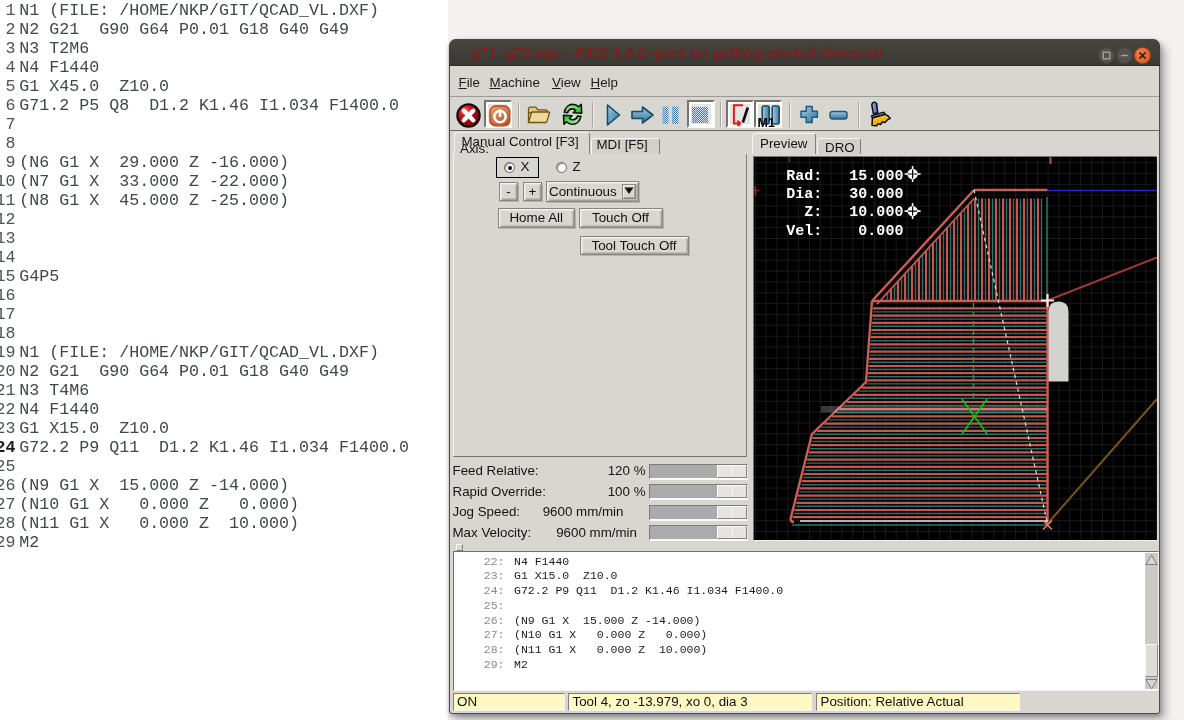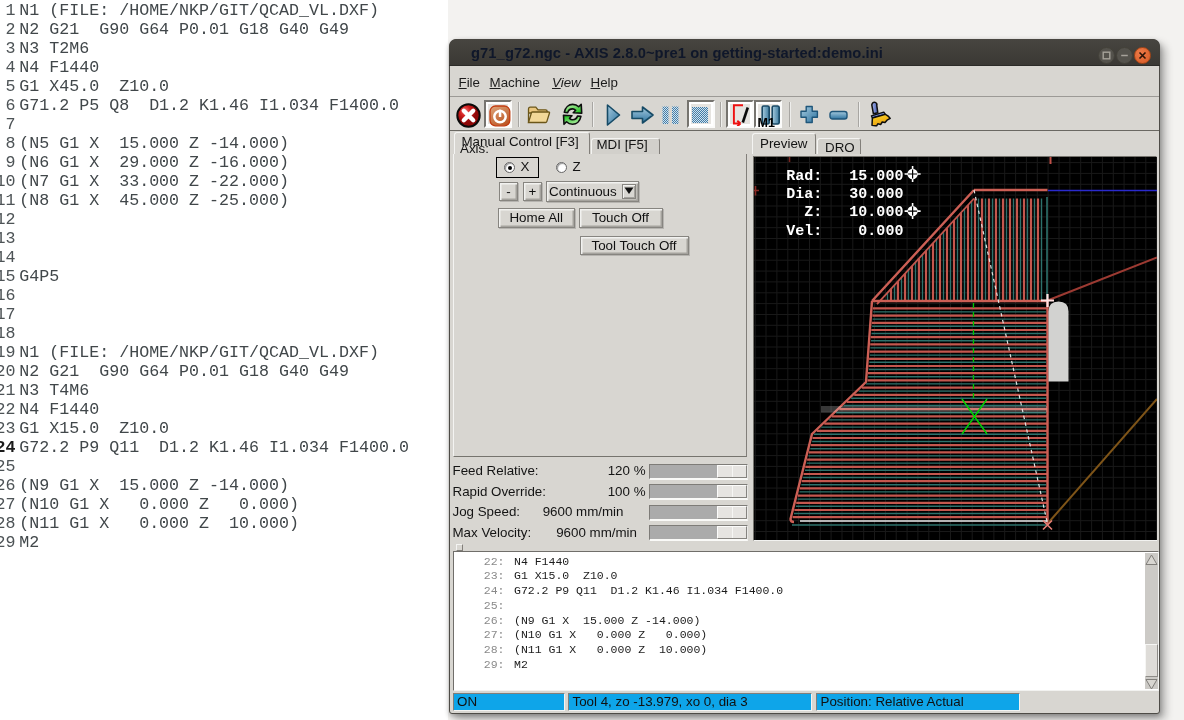--- a/index.html
+++ b/index.html
@@ -7,45 +7,45 @@
 .erow { position:relative; height:19px; white-space:pre; }
 .eln { position:absolute; right:432.4px; top:0; text-align:right; color:#4d5356; }
 .ecd { position:absolute; left:19.2px; top:0; }
 #edlines { position:absolute; left:0; top:0.5px; width:448px; }
 .win { position:absolute; left:449px; top:39px; width:711px; height:675px; background:#d8d6d1;
   border:1px solid #4e4c47; border-radius:8px 8px 3px 3px;
   box-shadow:5px 5px 9px rgba(0,0,0,0.30), 0 2px 5px rgba(0,0,0,0.25); }
 .abs { position:absolute; }
 .titlebar { position:absolute; left:449px; top:39px; width:711px; height:27px; border-radius:7px 7px 0 0;
   background:linear-gradient(#474540,#3a3834); border-bottom:1px solid #2c2b28; }
-.title { position:absolute; left:471px; top:45px; font-size:14.7px; font-weight:bold; color:#0f172a; letter-spacing:0.1px; }
+.title { position:absolute; left:471px; top:45px; font-size:14.7px; font-weight:bold; color:#7f1d1d; letter-spacing:0.1px; }
 .wbtn { position:absolute; top:46.5px; width:17px; height:17px; border-radius:50%; background:#54524c; border:1px solid #434139; }
 .menubar { position:absolute; left:450px; top:66px; width:709px; height:31px; background:#d8d6d1; border-bottom:1px solid #9c9a96; }
 .mitem { position:absolute; top:74.5px; font-size:13.35px; color:#1c1c1c; }
 .toolbar { position:absolute; left:450px; top:98px; width:709px; height:33px; background:#d8d6d1; border-bottom:1px solid #6a6862; }
 .tab { position:absolute; background:#d8d6d1; border-top:1px solid #f4f4f2; border-left:1px solid #f4f4f2; border-right:1px solid #827f7a; border-radius:3px 3px 0 0; font-size:13.4px; color:#111; }
 .panel { position:absolute; background:#d8d6d1; }
 .btn { position:absolute; background:#d8d6d1; border:1px solid #878580; box-shadow:inset 1.5px 1.5px 0 #f2f2f0, inset -1.5px -1.5px 0 #a5a39e, 1px 1px 0 #b6b4b0; font-size:13.4px; color:#111; text-align:center; }
 .lbl { position:absolute; font-size:13.35px; color:#141414; white-space:pre; }
 .trough { position:absolute; width:99.5px; height:16px; background:#ababab; border-top:1px solid #7e7c78; border-left:1px solid #7e7c78; border-bottom:2px solid #fafaf8; border-right:1px solid #e8e8e6; }
 .shandle { position:absolute; width:30.5px; height:13px; background:#e6e4e1; border-top:1.5px solid #fbfbfa; border-left:1.5px solid #fbfbfa; border-bottom:1.5px solid #868480; border-right:1.5px solid #868480; }
 .shandle i { position:absolute; left:14.3px; top:0; width:1.6px; height:100%; background:#9a9894; border-right:1.2px solid #f6f6f4; }
-.statbox { position:absolute; top:692.5px; height:18.5px; background:#0ea5e9; border-top:1px solid #807e7a; border-left:1px solid #807e7a; border-bottom:1px solid #f4f4f2; border-right:1px solid #f4f4f2; font-size:13.35px; color:#111; padding-left:3.5px; white-space:pre; overflow:hidden; }
+.statbox { position:absolute; top:692.5px; height:18.5px; background:#fef9c3; border-top:1px solid #807e7a; border-left:1px solid #807e7a; border-bottom:1px solid #f4f4f2; border-right:1px solid #f4f4f2; font-size:13.35px; color:#111; padding-left:3.5px; white-space:pre; overflow:hidden; }
 </style></head><body>
 
 <div id="editor">
     <div id="edlines">
 <div class="erow"><span class="eln" style="">1</span><span class="ecd">N1 (FILE: /HOME/NKP/GIT/QCAD_VL.DXF)</span></div>
 <div class="erow"><span class="eln" style="">2</span><span class="ecd">N2 G21  G90 G64 P0.01 G18 G40 G49</span></div>
 <div class="erow"><span class="eln" style="">3</span><span class="ecd">N3 T2M6</span></div>
 <div class="erow"><span class="eln" style="">4</span><span class="ecd">N4 F1440</span></div>
 <div class="erow"><span class="eln" style="">5</span><span class="ecd">G1 X45.0  Z10.0</span></div>
 <div class="erow"><span class="eln" style="">6</span><span class="ecd">G71.2 P5 Q8  D1.2 K1.46 I1.034 F1400.0</span></div>
 <div class="erow"><span class="eln" style="">7</span><span class="ecd"></span></div>
-<div class="erow"><span class="eln" style="">8</span><span class="ecd">(N5 G1 X  15.000 Z -14.000)</span></div>
+<div class="erow"><span class="eln" style="">8</span></div>
 <div class="erow"><span class="eln" style="">9</span><span class="ecd">(N6 G1 X  29.000 Z -16.000)</span></div>
 <div class="erow"><span class="eln" style="">10</span><span class="ecd">(N7 G1 X  33.000 Z -22.000)</span></div>
 <div class="erow"><span class="eln" style="">11</span><span class="ecd">(N8 G1 X  45.000 Z -25.000)</span></div>
 <div class="erow"><span class="eln" style="">12</span><span class="ecd"></span></div>
 <div class="erow"><span class="eln" style="">13</span><span class="ecd"></span></div>
 <div class="erow"><span class="eln" style="">14</span><span class="ecd"></span></div>
 <div class="erow"><span class="eln" style="">15</span><span class="ecd">G4P5</span></div>
 <div class="erow"><span class="eln" style="">16</span><span class="ecd"></span></div>
 <div class="erow"><span class="eln" style="">17</span><span class="ecd"></span></div>
 <div class="erow"><span class="eln" style="">18</span><span class="ecd"></span></div>
@@ -72,21 +72,21 @@
 <div class="wbtn" style="left:1115.5px;"><svg width="15" height="15" viewBox="0 0 15 15">
       <path d="M4.2 7.5H10.8" stroke="#a6a29a" stroke-width="1.5"></path>
     </svg></div>
 <div class="wbtn" style="left:1133.5px;background:radial-gradient(circle at 35% 30%,#ee7a48,#d85a24);border-color:#a84616;"><svg width="15" height="15" viewBox="0 0 15 15">
       <path d="M4.5 4.5L10.5 10.5 M10.5 4.5L4.5 10.5" stroke="#2e1408" stroke-width="1.6"></path>
     </svg></div>
 
 <div class="menubar"></div>
 <div class="mitem" style="left:458.5px;"><u>F</u>ile</div>
 <div class="mitem" style="left:489.5px;"><u>M</u>achine</div>
-<div class="mitem" style="left:552px;font-style:italic;"><u>V</u>iew</div>
+<div class="mitem" style="left:552px;"><u>V</u>iew</div>
 <div class="mitem" style="left:590.5px;"><u>H</u>elp</div>
 
 <div class="toolbar"></div>
 <div style="position:absolute;left:517.5px;top:102px;width:2px;height:25px;background:#a8a6a2;border-right:1px solid #eeeeec;"></div>
 <div style="position:absolute;left:592px;top:102px;width:2px;height:25px;background:#a8a6a2;border-right:1px solid #eeeeec;"></div>
 <div style="position:absolute;left:719.5px;top:102px;width:2px;height:25px;background:#a8a6a2;border-right:1px solid #eeeeec;"></div>
 <div style="position:absolute;left:788.5px;top:102px;width:2px;height:25px;background:#a8a6a2;border-right:1px solid #eeeeec;"></div>
 <div style="position:absolute;left:857.5px;top:102px;width:2px;height:25px;background:#a8a6a2;border-right:1px solid #eeeeec;"></div>
 <svg style="position:absolute;left:456px;top:103px" width="25" height="25" viewBox="0 0 25 25">
     <defs>

